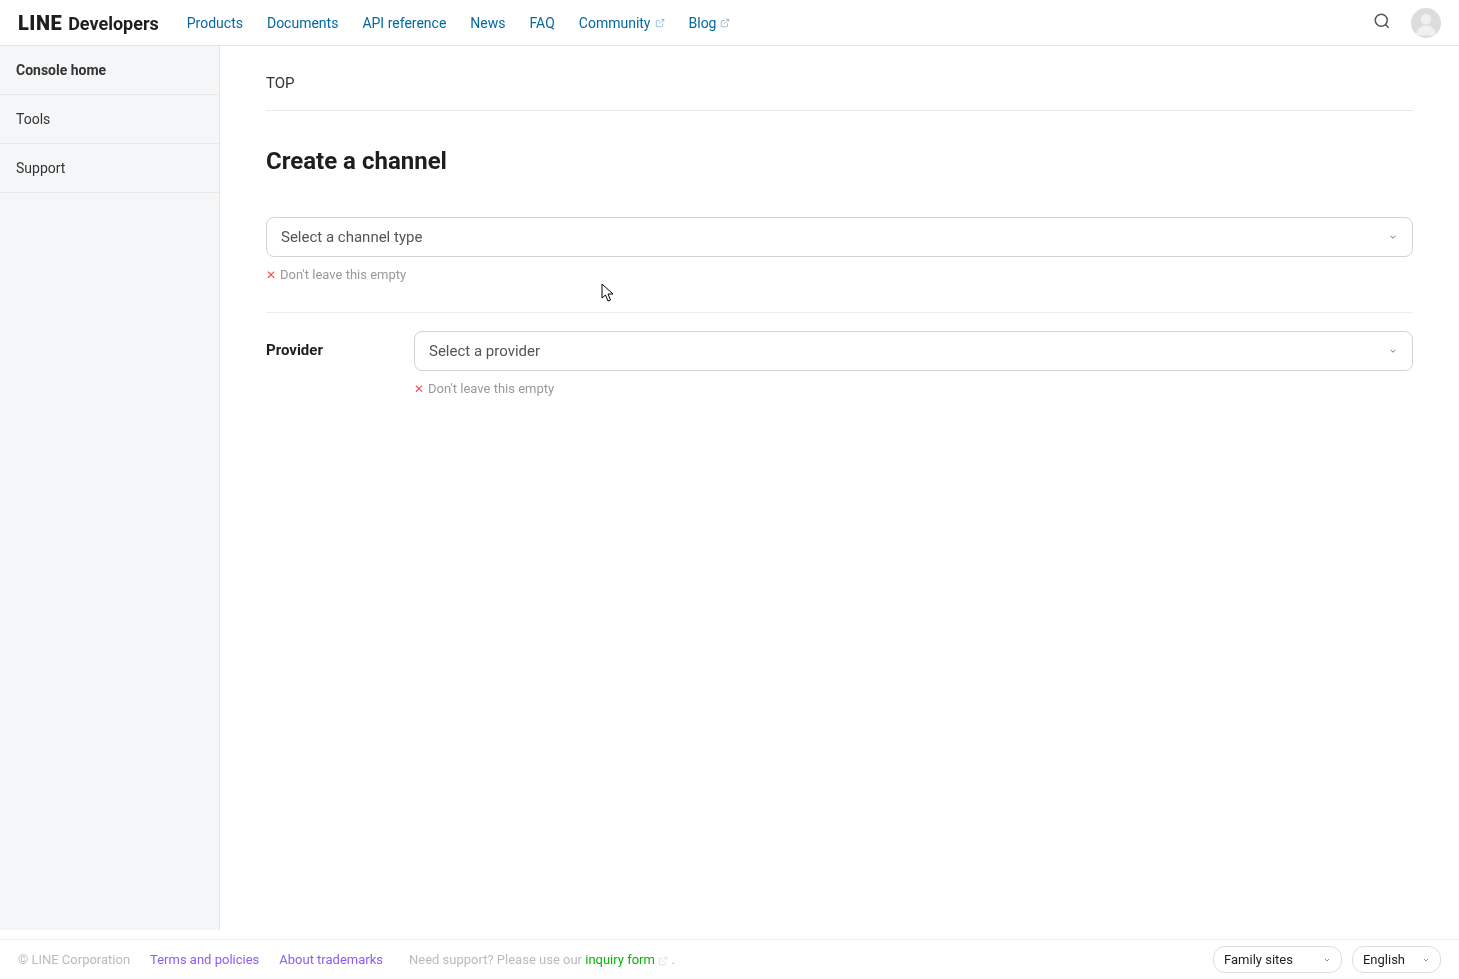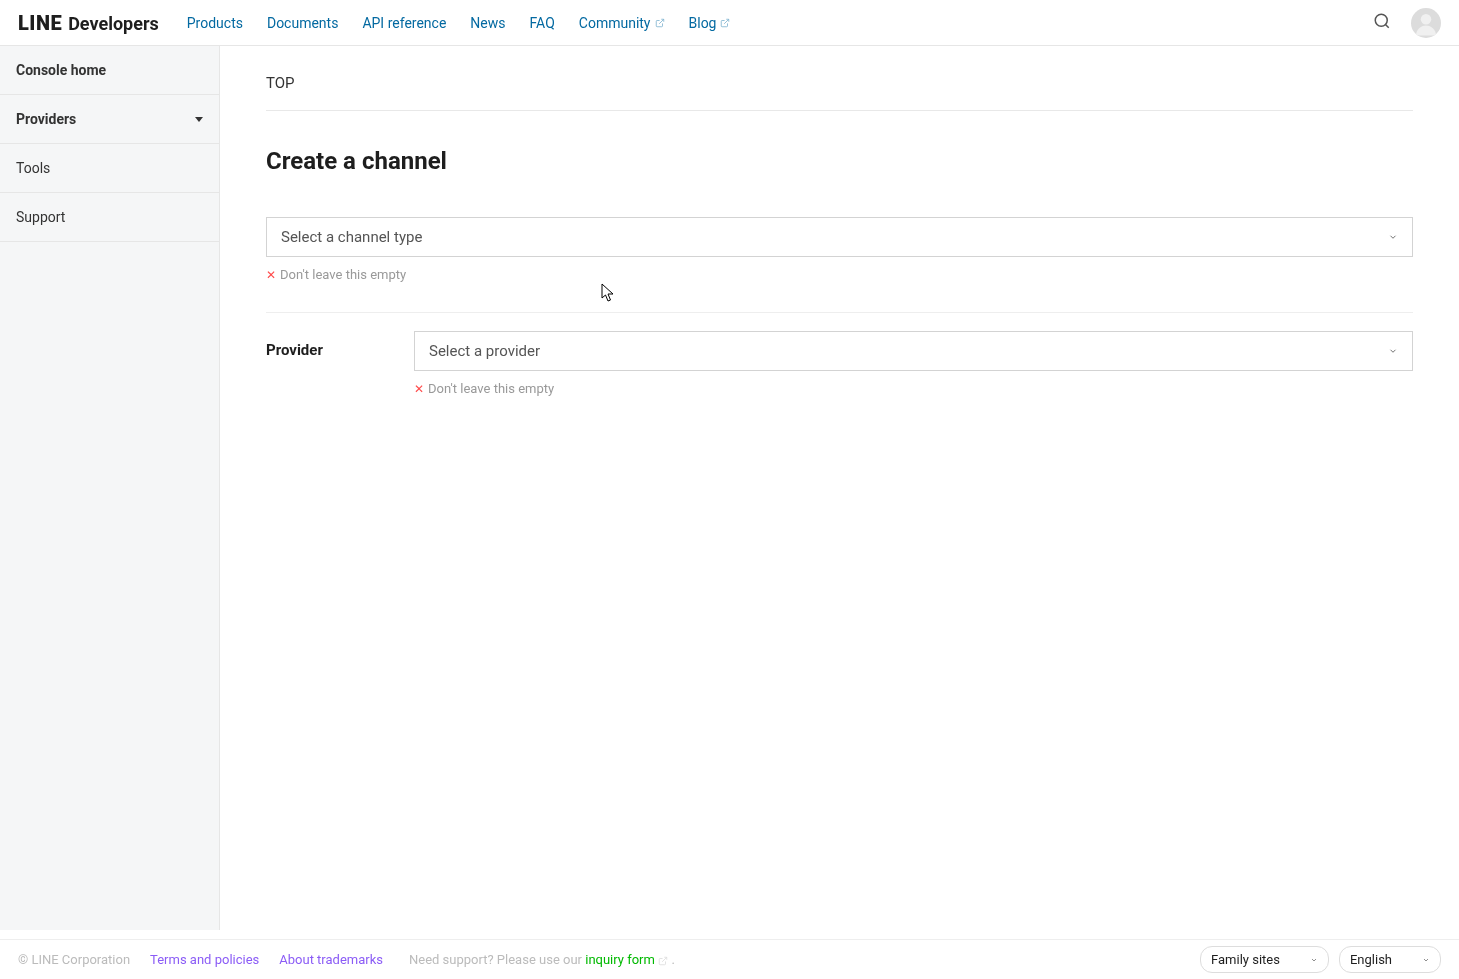--- a/index.html
+++ b/index.html
@@ -138,21 +138,21 @@
   font-weight: 700;
   font-size: 15px;
   padding-top: 10px;
   flex-shrink: 0;
 }
 .form-control {
   flex: 1;
 }
 .select-box {
   border: 1px solid #d3d3d3;
-  border-radius: 0;
+  border-radius: 8px;
   padding: 10px 14px;
   font-size: 15px;
   color: #555;
   display: flex;
   justify-content: space-between;
   align-items: center;
   cursor: pointer;
   background: #fff;
 }
 .select-caret {
@@ -215,21 +215,21 @@
   border-radius: 12px;
   padding: 5px 10px;
   font-size: 13px;
   display: flex;
   align-items: center;
   gap: 30px;
   cursor: pointer;
   background: #fff;
 }
 .footer-select.lang {
-  gap: 30px;
+  gap: 17px;
 }
 .footer-caret {
   width: 8px;
   height: 8px;
 }
 .cursor {
   position: absolute;
   left: 601px;
   top: 283px;
   width: 16px;
@@ -288,24 +288,20 @@
           <path d="M4 22c0-4.4 3.6-8 8-8s8 3.6 8 8" fill="#f0f0f0"></path>
         </svg>
     </div>
   </div>
 </div>
 
 <div class="body-wrap">
   <div class="sidebar">
     <div class="sidebar-item active">
       <span>Console home</span>
-    </div>
-    <div class="sidebar-item providers">
-      <span>Providers</span>
-      <span class="caret"></span>
     </div>
     <div class="sidebar-item">
       <span>Tools</span>
     </div>
     <div class="sidebar-item">
       <span>Support</span>
     </div>
   </div>
 
   <div class="main">

